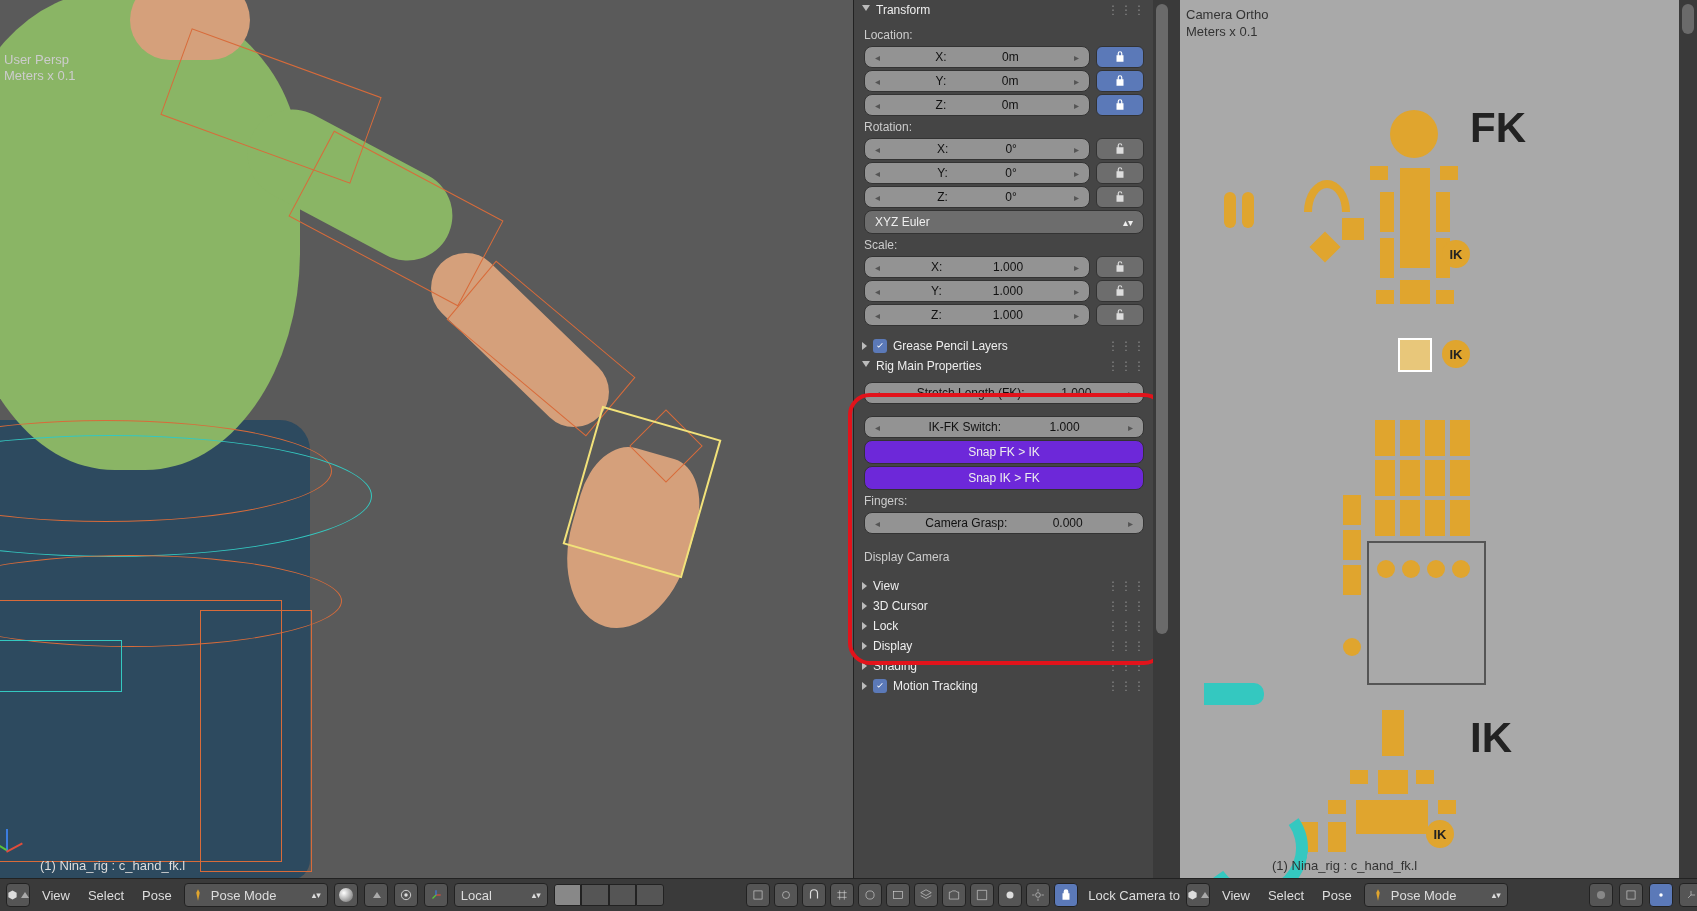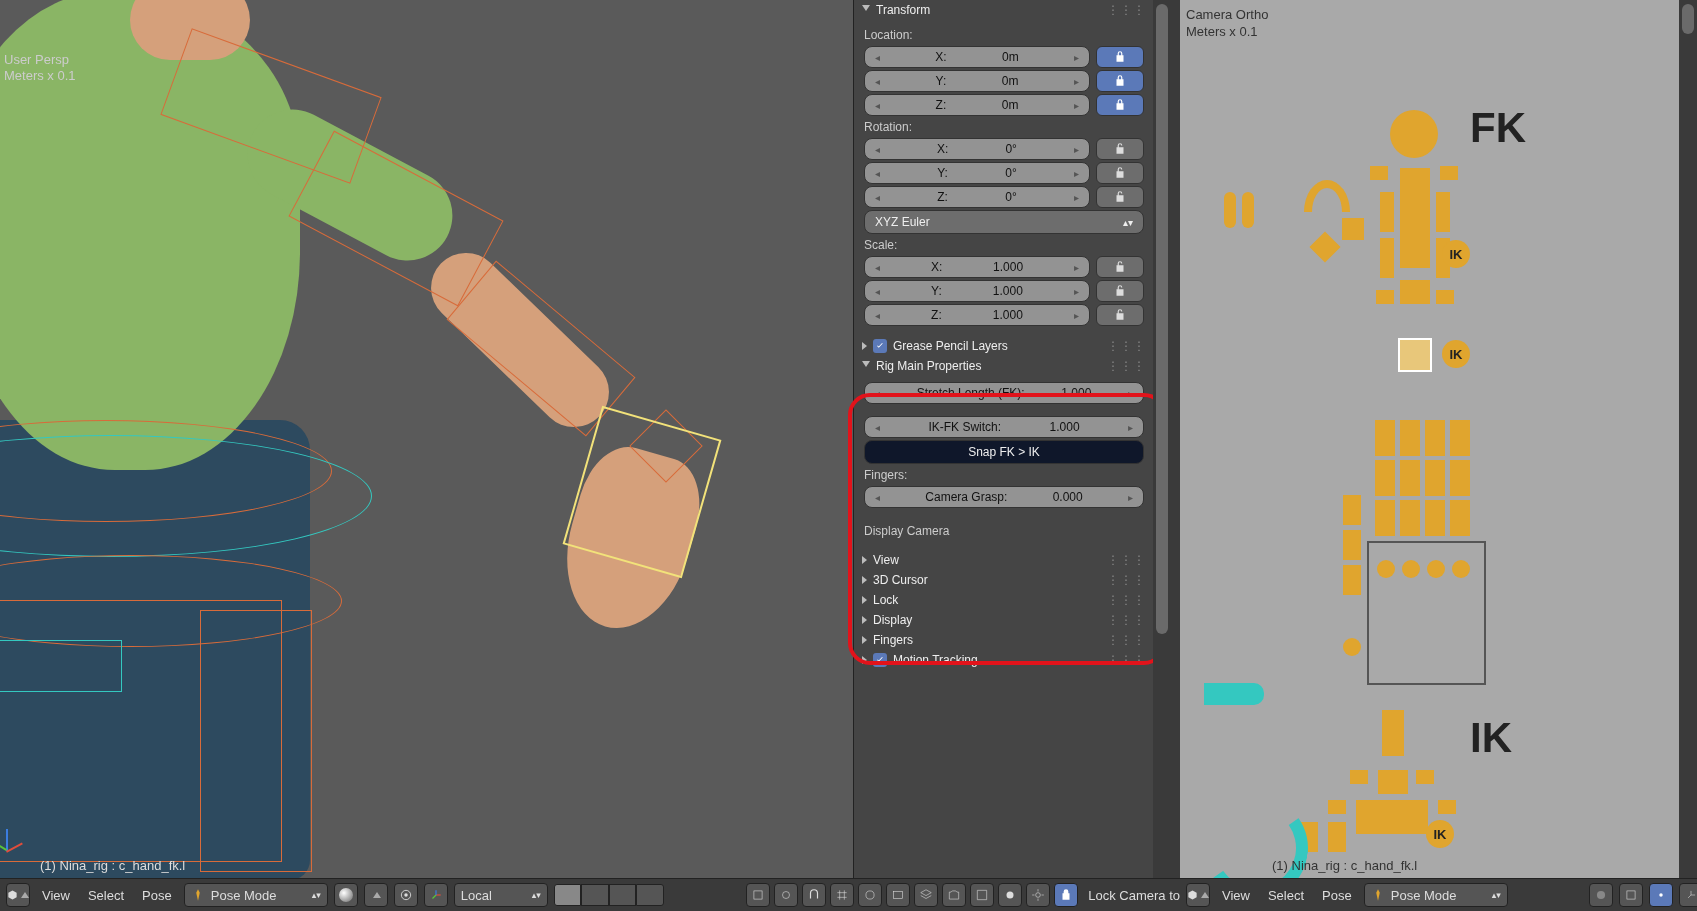--- a/index.html
+++ b/index.html
@@ -21,21 +21,21 @@
   .drag-dots{margin-left:auto;color:#888;letter-spacing:1px;}
   .panel-body{padding:4px 10px 8px 10px;}
   .label{color:#ccc;font-size:12px;margin:4px 0;}
   .row{display:flex;gap:6px;margin:2px 0;}
   .num{flex:1;display:flex;justify-content:space-between;align-items:center;background:#939393;color:#111;border-radius:8px;padding:3px 10px;border:1px solid #333;}
   .num .arL,.num .arR{color:#555;font-size:10px;}
   .lock{width:46px;background:#5b79b8;border-radius:6px;display:flex;align-items:center;justify-content:center;border:1px solid #333;}
   .lock.gray{background:#6d6d6d;}
   .lock svg{width:14px;height:14px;}
   .sel{background:#6d6d6d;color:#eee;border-radius:8px;padding:4px 10px;border:1px solid #333;display:flex;justify-content:space-between;align-items:center;}
-  .btn{background:#0f172a;color:#eee;border-radius:8px;padding:4px 0;text-align:center;border:1px solid #333;}
+  .btn{background:#6d28d9;color:#eee;border-radius:8px;padding:4px 0;text-align:center;border:1px solid #333;}
   .btn.wide{width:100%;}
   .chk{width:14px;height:14px;background:#5b79b8;border-radius:3px;margin-right:6px;display:inline-flex;align-items:center;justify-content:center;}
   .chk svg{width:10px;height:10px;}
   .annot{position:absolute;border:4px solid #e2131b;border-radius:22px;pointer-events:none;}
   .picker-cam-row{display:flex;gap:6px;}
   .picker-cam-btn{width:30px;height:26px;background:#6d6d6d;border-radius:6px;border:1px solid #222;display:flex;align-items:center;justify-content:center;}
   .set-ui-btn{flex:1;}
   
   .header-bar{position:absolute;left:0;bottom:0;height:32px;background:#3a3a3a;border-top:1px solid #222;display:flex;align-items:center;padding:0 6px;gap:6px;color:#ddd;font-size:13px;}
   .header-bar.left{left:0;width:1180px;}
@@ -274,20 +274,23 @@
           <div class="num">
             <span class="arL">◂</span>
             <span>IK-FK Switch:</span>
             <span>1.000</span>
             <span class="arR">▸</span>
           </div>
         </div>
       <div class="row">
           <div class="btn wide">Snap FK &gt; IK</div>
         </div>
+      <div class="row">
+          <div class="btn wide">Snap IK &gt; FK</div>
+        </div>
       <div class="label">Fingers:</div>
       <div class="row">
           <div class="num">
             <span class="arL">◂</span>
             <span>Camera Grasp:</span>
             <span>0.000</span>
             <span class="arR">▸</span>
           </div>
         </div>
       <div style="height:10px;"></div>
@@ -310,21 +313,21 @@
         <span>Lock</span>
         <span class="drag-dots">⋮⋮⋮</span>
       </div>
     <div class="panel-header">
         <span class="tri"></span>
         <span>Display</span>
         <span class="drag-dots">⋮⋮⋮</span>
       </div>
     <div class="panel-header">
         <span class="tri"></span>
-        <span>Fingers</span>
+        <span>Shading</span>
         <span class="drag-dots">⋮⋮⋮</span>
       </div>
     <div class="panel-header">
         <span class="tri"></span>
         <span class="chk">
           <svg viewBox="0 0 24 24">
             <path fill="#fff" d="M9 16l-4-4 1.5-1.5L9 13l8-8L18.5 6z"></path>
           </svg>
         </span>
         <span>Motion Tracking</span>

